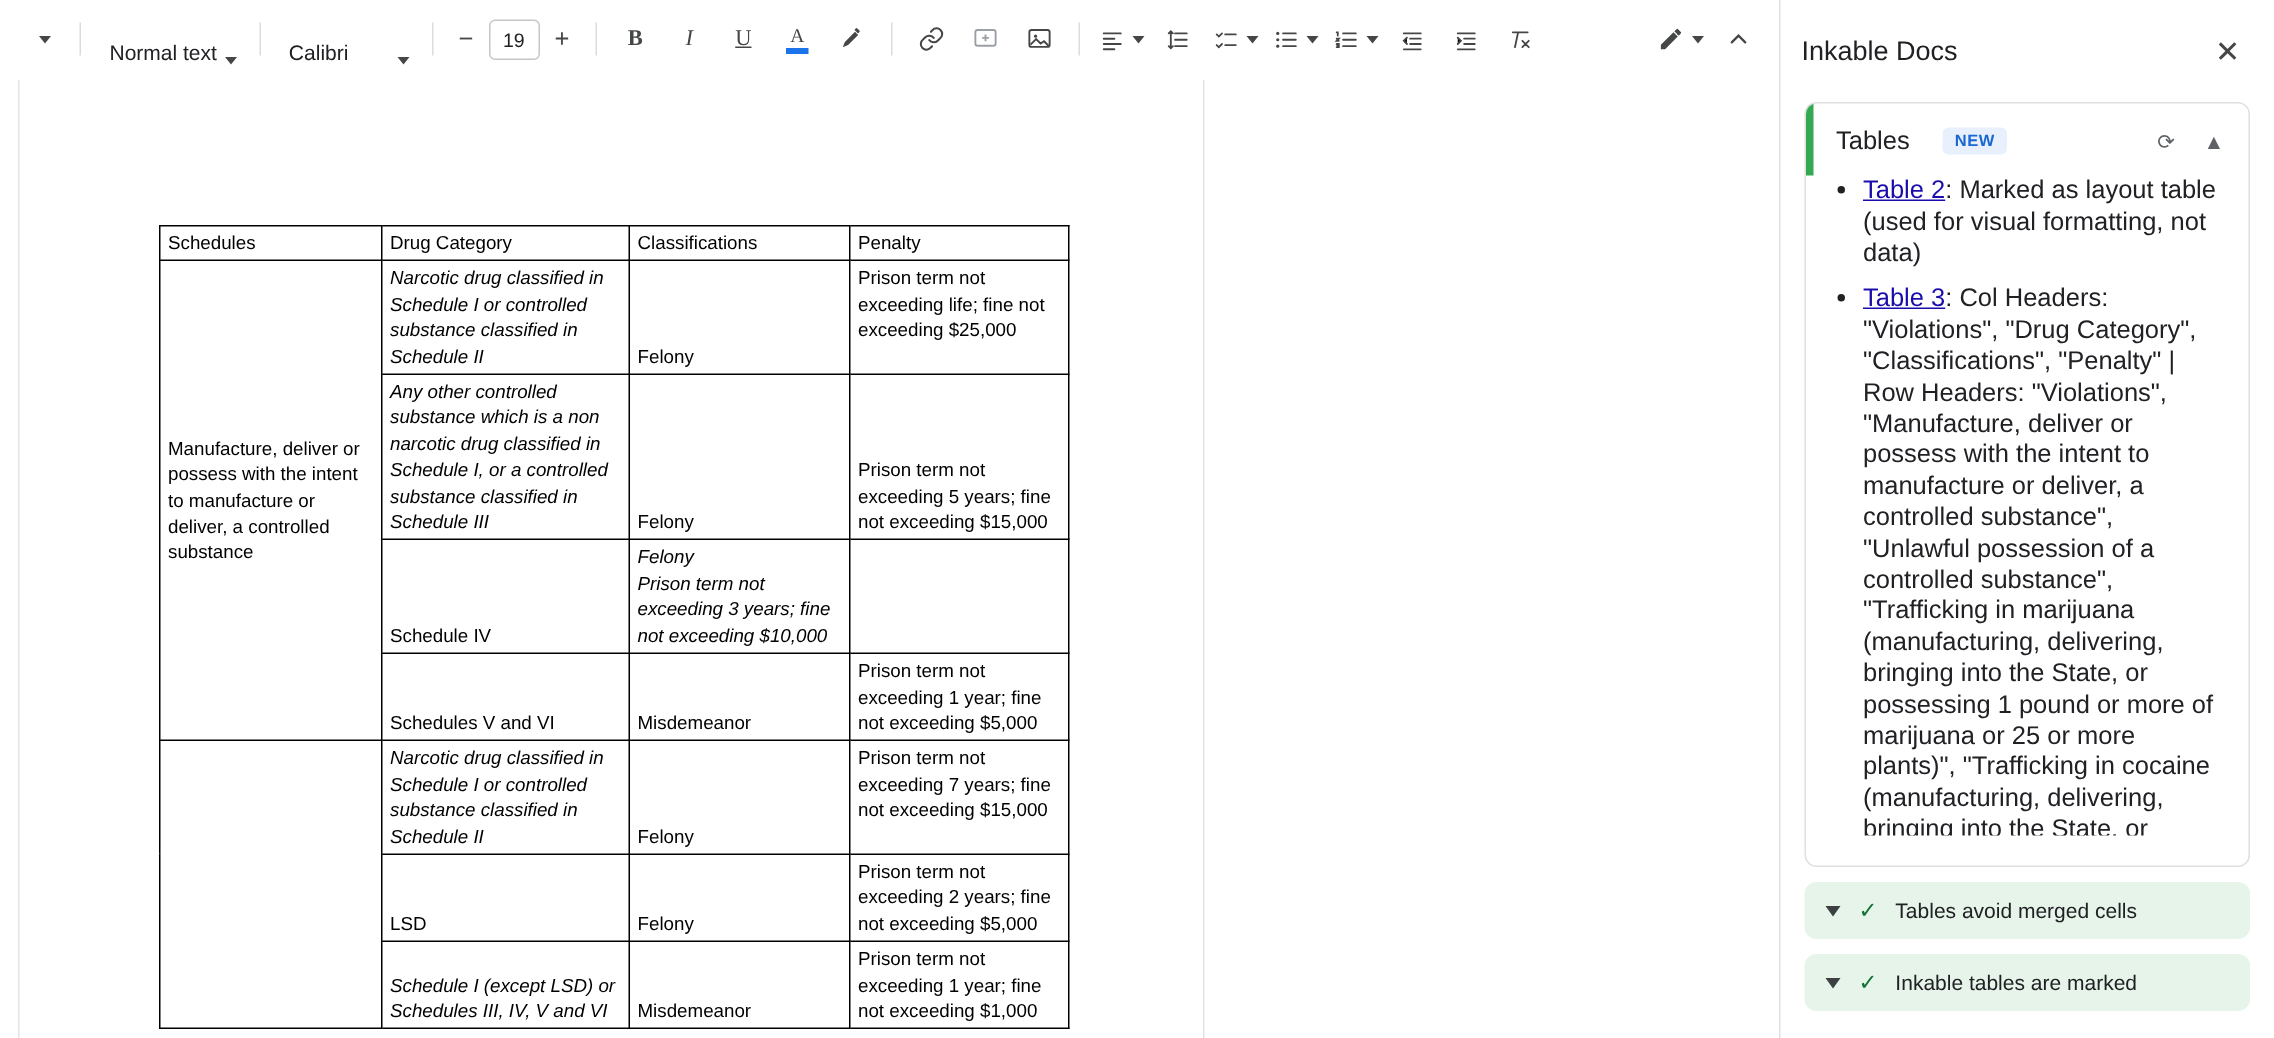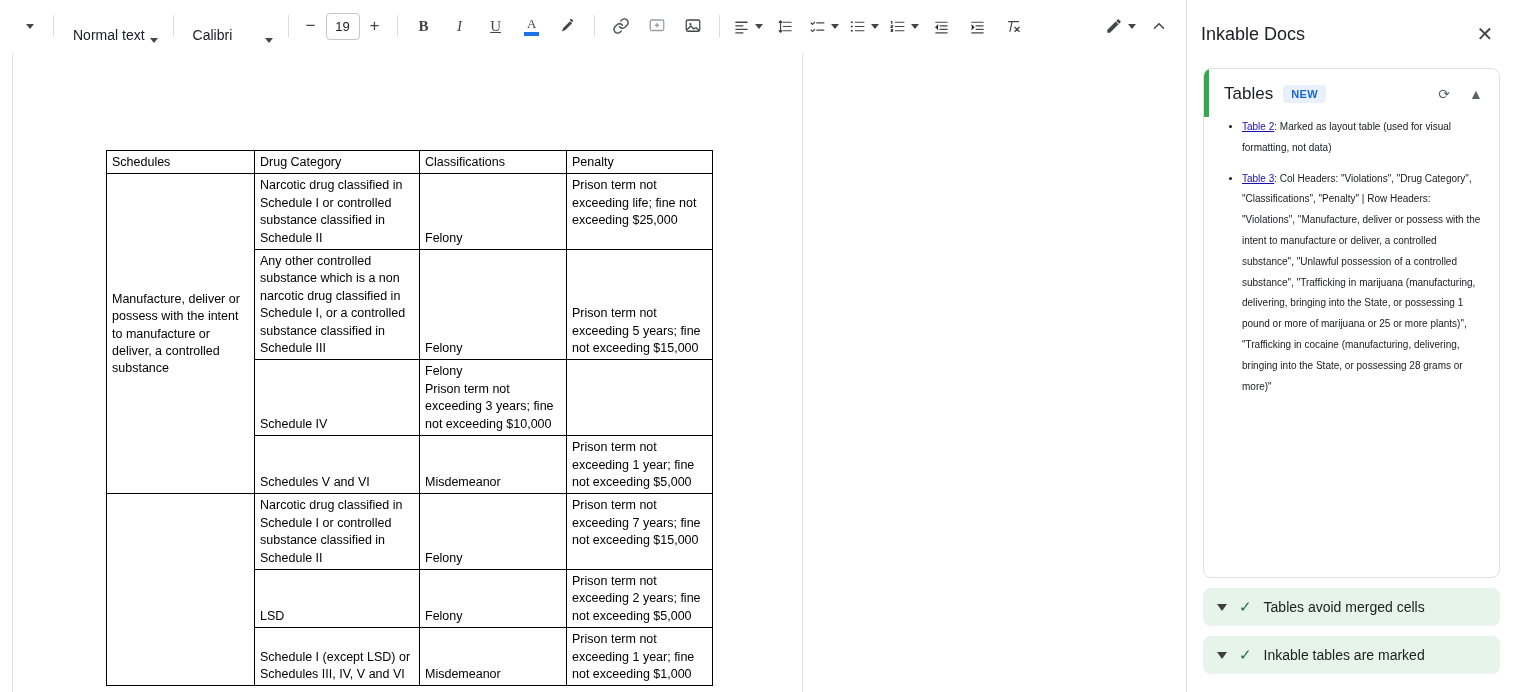--- a/index.html
+++ b/index.html
@@ -138,21 +138,21 @@
     border: 1px solid #000;
     vertical-align: bottom;
     padding: 3px 4px 2px 5px;
     line-height: 17.4px;
   }
   td.hdr { vertical-align: top; }
   .c0 { width: 148px; }
   .c1 { width: 165px; }
   .c2 { width: 147px; }
   .c3 { width: 146px; }
-  .cell-top { vertical-align: top; }
+  .cell-top { vertical-align: top; font-style: italic; }
 
   
   .panel {
     position: relative;
     width: 330px;
     height: 692px;
     background: #ffffff;
     border-left: 1px solid #e0e0e0;
   }
   .panel-head {
@@ -189,21 +189,21 @@
     position: absolute;
     left: 0; top: 0;
     width: 5px; height: 48px;
     background: #34a853;
     border-top-left-radius: 8px;
   }
   .card-head {
     display: flex;
     align-items: center;
     padding: 12px 10px 10px 20px;
-    gap: 10px;
+    gap: 22px;
   }
   .card-title {
     font-size: 17px;
     color: #202124;
   }
   .badge-new {
     background: #e8f0fe;
     color: #1967d2;
     font-size: 11px;
     font-weight: bold;
@@ -219,21 +219,21 @@
   .ca-btn {
     width: 26px; height: 26px;
     display: flex; align-items: center; justify-content: center;
     border-radius: 50%;
     cursor: pointer;
     font-size: 14px;
   }
 
   .card-body {
     padding: 0 18px 10px 20px;
-    font-size: 10px;
+    font-size: 17px;
     line-height: 20.8px;
     color: #202124;
     height: 440px;
     overflow: hidden;
   }
   ul.findings {
     margin: 0; padding-left: 18px;
     list-style: disc;
   }
   ul.findings li { margin-bottom: 10px; }

